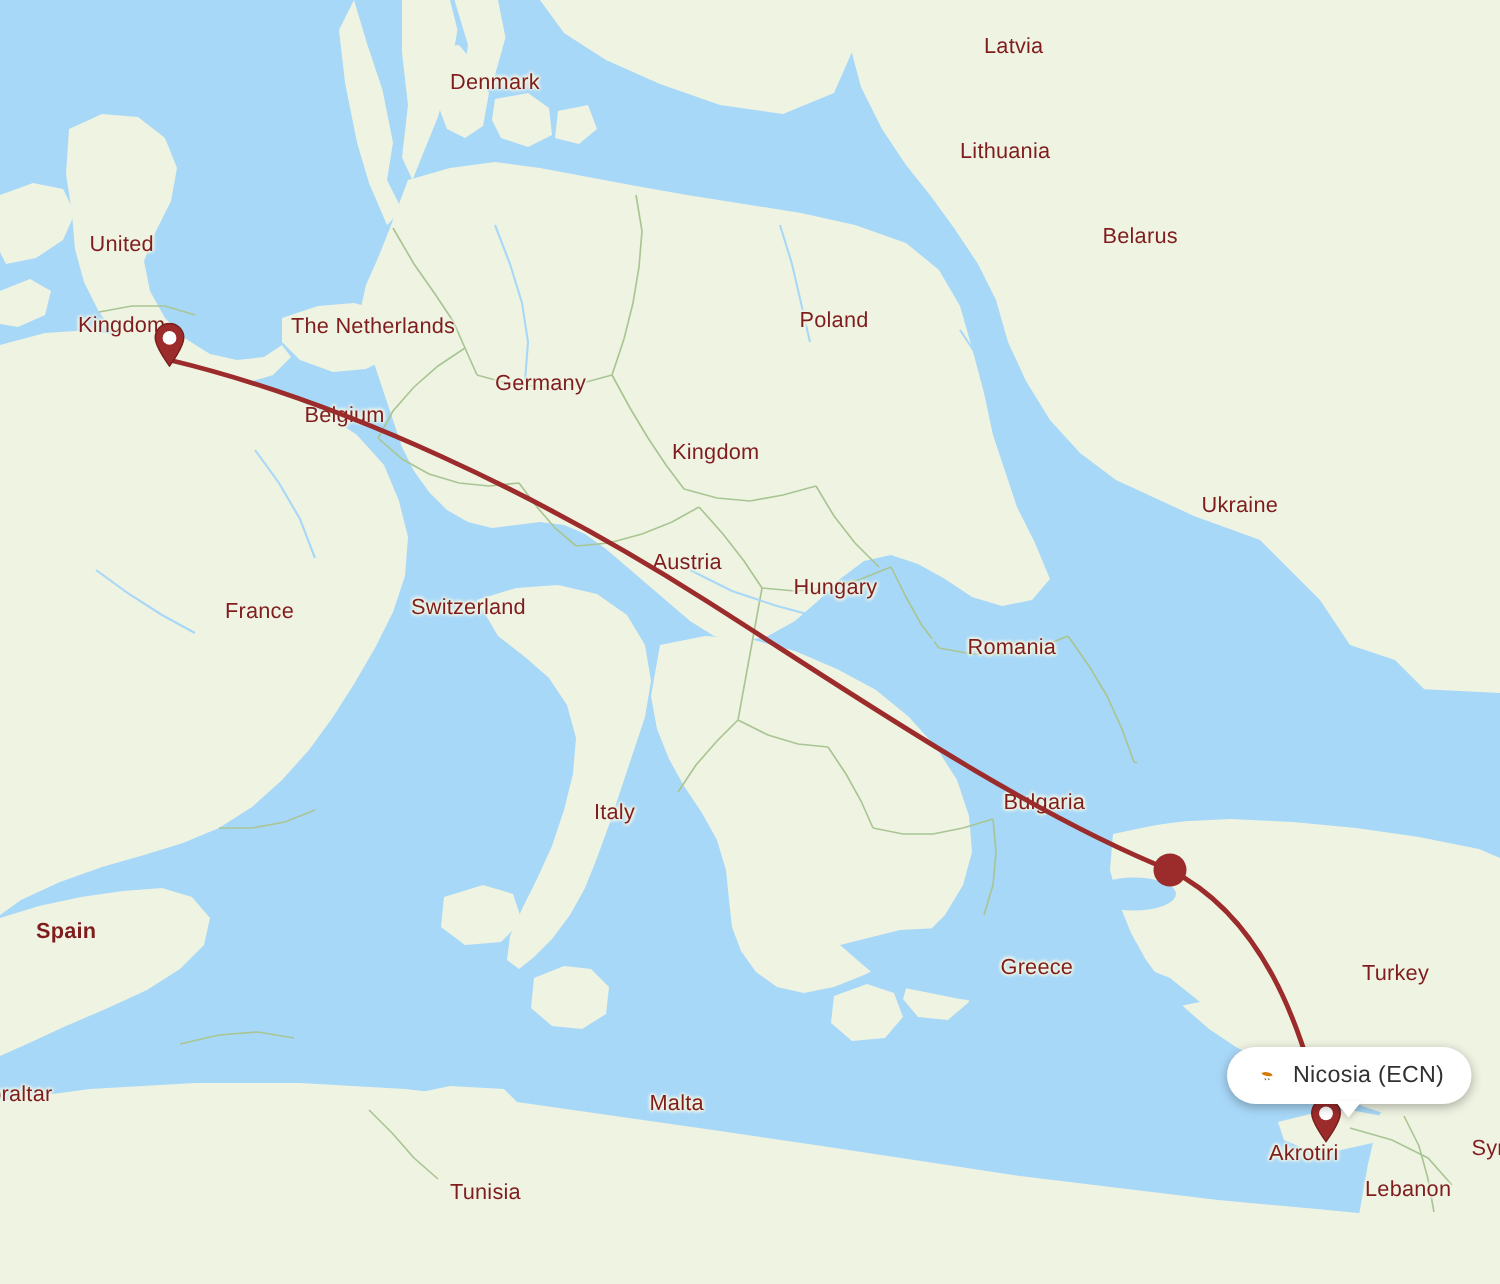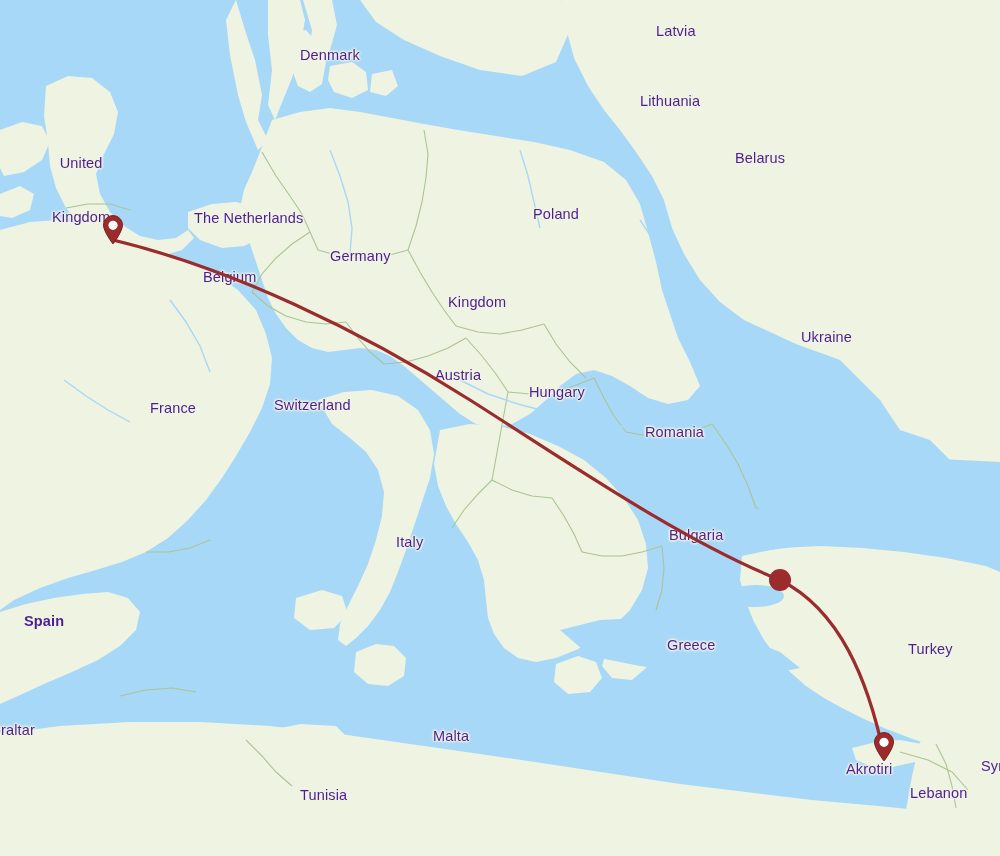--- a/index.html
+++ b/index.html
@@ -10,21 +10,21 @@
   }
   #map{
     position:relative;width:1000px;height:856px;overflow:hidden;
     background:#a8d8f8;
   }
   
   #landlayer{position:absolute;inset:0;width:1000px;height:856px;}
   
   .clabel{
     position:absolute;
-    color:#4c1d95;
+    color:#7f1d1d;
     font-size:14.5px;
     font-weight:400;
     letter-spacing:.15px;
     white-space:pre;
     text-shadow:
       0 0 3px #f0f4e4, 0 0 3px #f0f4e4, 1px 0 2px #f0f4e4,
       -1px 0 2px #f0f4e4, 0 1px 2px #f0f4e4, 0 -1px 2px #f0f4e4;
     pointer-events:none;
     line-height:17px;
   }
@@ -230,14 +230,24 @@
     <path d="M11 29 C11 29 20.5 16.5 20.5 10.2 C20.5 4.8 16.2 0.6 11 0.6 C5.8 0.6 1.5 4.8 1.5 10.2 C1.5 16.5 11 29 11 29 Z" fill="#9c2b2b" stroke="#7d1f1f" stroke-width="1"></path>
     <circle cx="11" cy="10.3" r="4.6" fill="#ffffff"></circle>
   </svg>
 
   <svg class="pin" id="pin-ecn" viewBox="0 0 22 30" style="left: 884px; top: 760px;">
     <path d="M11 29 C11 29 20.5 16.5 20.5 10.2 C20.5 4.8 16.2 0.6 11 0.6 C5.8 0.6 1.5 4.8 1.5 10.2 C1.5 16.5 11 29 11 29 Z" fill="#9c2b2b" stroke="#7d1f1f" stroke-width="1"></path>
     <circle cx="11" cy="10.3" r="4.6" fill="#ffffff"></circle>
   </svg>
 
 
+  <div class="callout" id="callout-ecn" style="left: 818px; top: 698px;">
+    <svg class="flag" viewBox="0 0 60 40">
+      <rect width="60" height="40" fill="#ffffff"></rect>
+      <path d="M17 14 L26 12 L34 13 L41 16 L44 20 L38 22 L30 21 L22 19 Z" fill="#D57800"></path>
+      <path d="M24 26 L29 29 L27 32 Z" fill="#4E5B31"></path>
+      <path d="M32 26 L37 29 L35 32 Z" fill="#4E5B31"></path>
+    </svg>
+    <span class="lbltxt">Nicosia (ECN)</span>
+    <span class="tail"></span>
+  </div>
 
 </div>
 
 </body></html>

